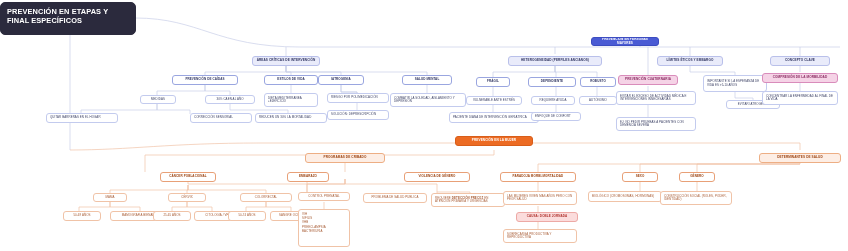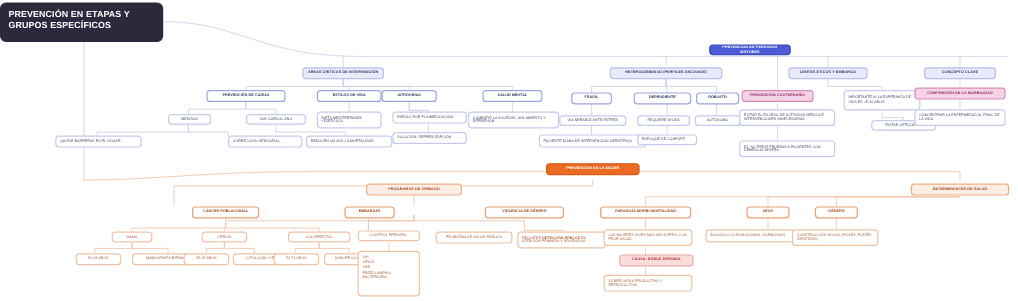--- a/index.html
+++ b/index.html
@@ -181,21 +181,21 @@
       <path d="M800 164 L640 164 L640 172"></path>
       <path d="M800 164 L697 164 L697 172"></path>
       <path d="M538 179 L538 192"></path>
       <path d="M538 206 L538 213"></path>
       <path d="M538 222 L538 229"></path>
       <path d="M640 179 L640 192"></path>
       <path d="M697 179 L697 192"></path>
     </g>
   </svg>
 
-  <div class="node root" style="left:0px;top:2px;width:136px;height:33px;">PREVENCIÓN EN ETAPAS Y GRUPOS ESPECÍFICOS</div>
+  <div class="node root" style="left:0px;top:2px;width:136px;height:33px;">PREVENCIÓN EN ETAPAS Y FINAL ESPECÍFICOS</div>
 
   <div class="node b-hdr" style="left:591px;top:37px;width:68px;height:9px;">PREVENCIÓN EN PERSONAS MAYORES</div>
 
   <div class="node b-lvl1" style="left:252px;top:56px;width:68px;height:10px;">ÁREAS CRÍTICAS DE INTERVENCIÓN</div>
   <div class="node b-lvl1" style="left:508px;top:56px;width:94px;height:10px;">HETEROGENEIDAD (PERFILES ANCIANOS)</div>
   <div class="node b-lvl1" style="left:657px;top:56px;width:66px;height:10px;">LÍMITES ÉTICOS Y EMBARGO</div>
   <div class="node b-lvl1" style="left:770px;top:56px;width:60px;height:10px;">CONCEPTO CLAVE</div>
 
   <div class="node b-lvl2" style="left:172px;top:75px;width:66px;height:10px;">PREVENCIÓN DE CAÍDAS</div>
   <div class="node b-lvl2" style="left:264px;top:75px;width:54px;height:10px;">ESTILOS DE VIDA</div>

